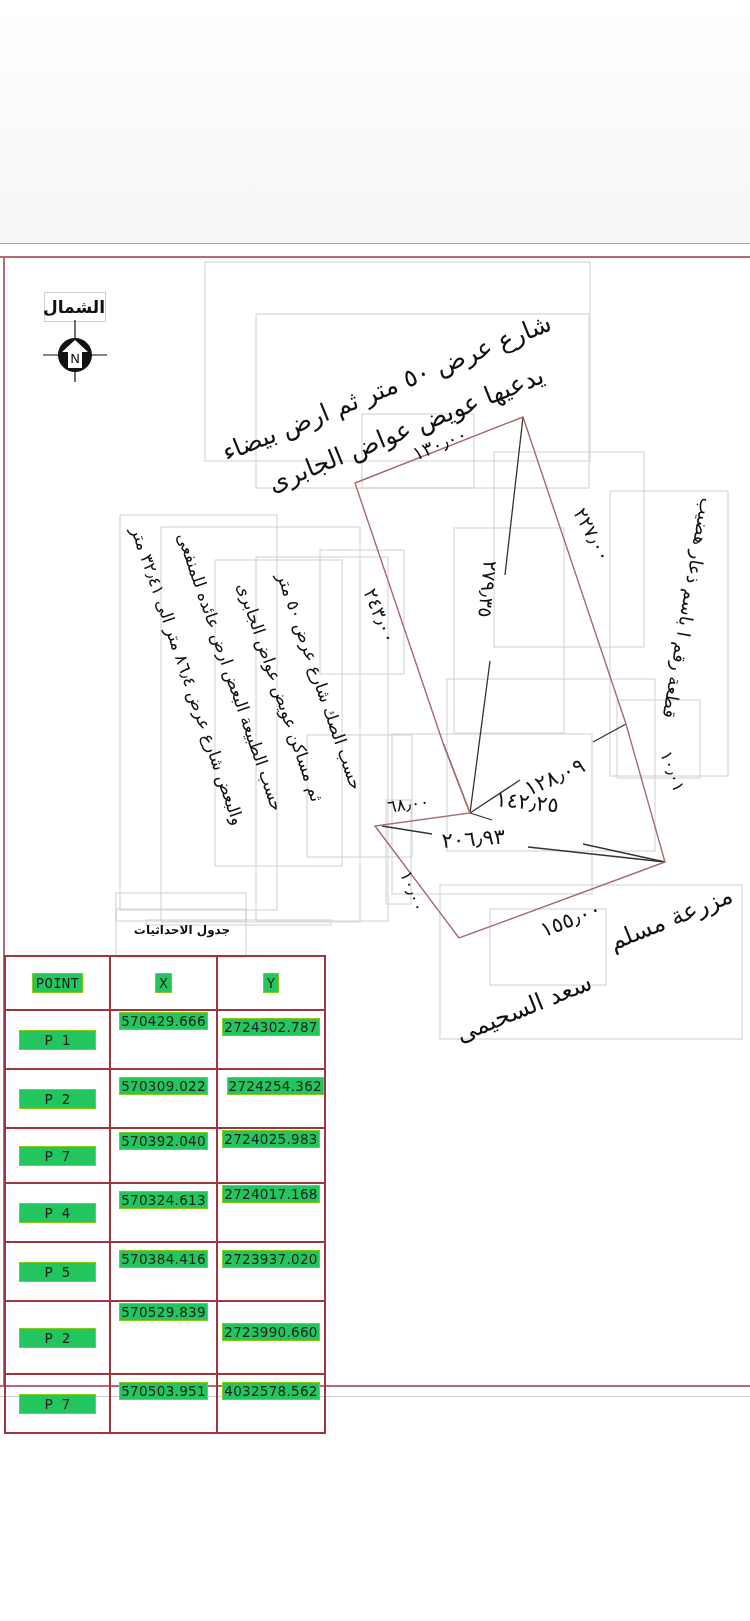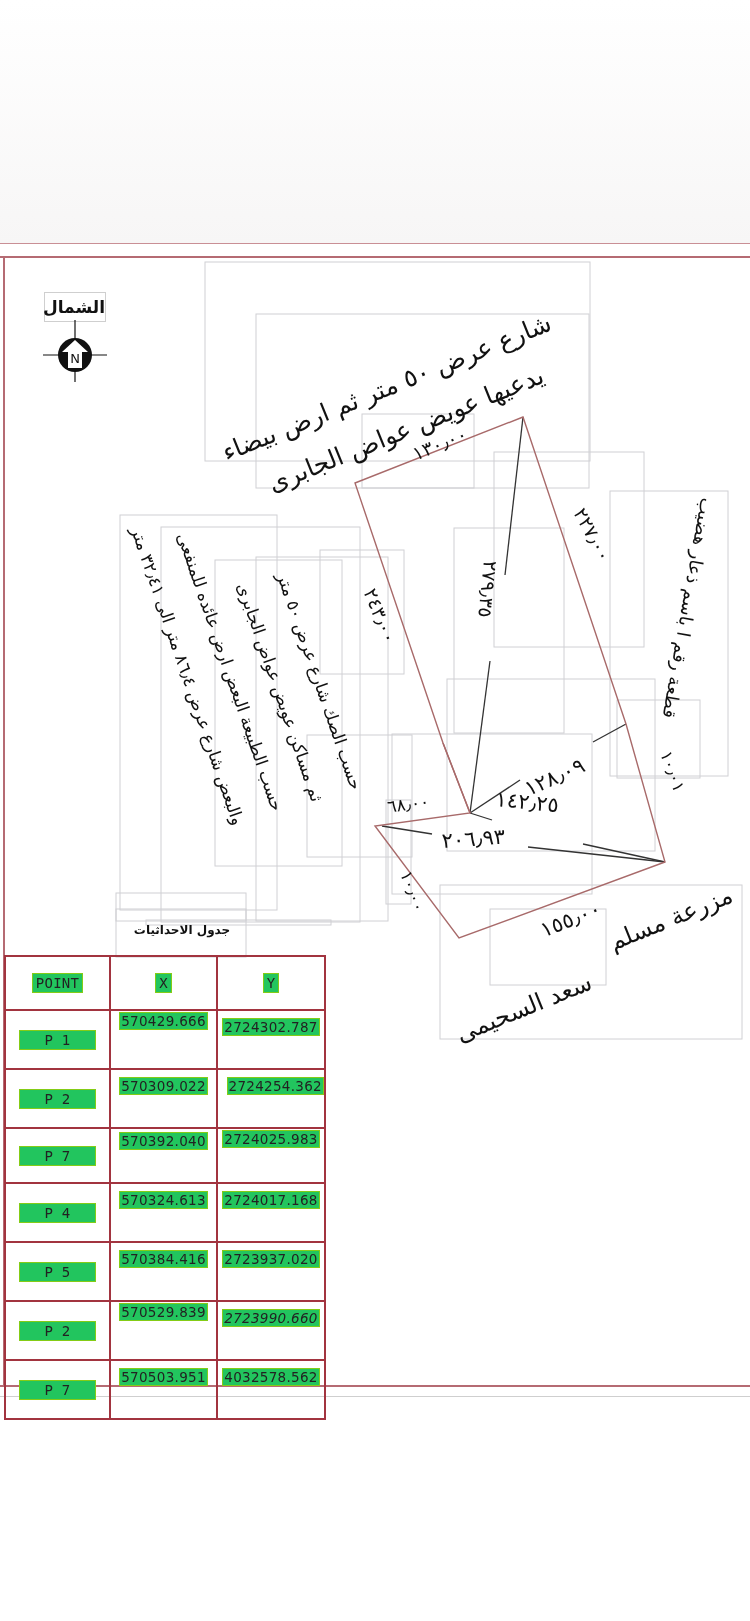--- a/index.html
+++ b/index.html
@@ -161,31 +161,31 @@
     <td style="vertical-align:top;padding-top:6px;text-align:right;"><span class="cellbox num">2724254.362</span></td>
   </tr>
   <tr>
     <td><span class="cellbox pt">P 7</span></td>
     <td style="vertical-align:top;padding-top:2px;"><span class="cellbox num">570392.040</span></td>
     <td style="vertical-align:top;"><span class="cellbox num">2724025.983</span></td>
   </tr>
   <tr>
     <td><span class="cellbox pt">P 4</span></td>
     <td style="vertical-align:top;padding-top:6px;"><span class="cellbox num">570324.613</span></td>
-    <td style="vertical-align:top;padding-top:6px;border-radius:22px;"><span class="cellbox num">2724017.168</span></td>
+    <td style="vertical-align:top;border-radius:22px;"><span class="cellbox num">2724017.168</span></td>
   </tr>
   <tr>
     <td><span class="cellbox pt">P 5</span></td>
     <td style="vertical-align:top;padding-top:6px;"><span class="cellbox num">570384.416</span></td>
     <td style="vertical-align:top;padding-top:6px;"><span class="cellbox num">2723937.020</span></td>
   </tr>
   <tr>
     <td><span class="cellbox pt">P 2</span></td>
     <td style="vertical-align:top;"><span class="cellbox num">570529.839</span></td>
-    <td style="vertical-align:top;padding-top:6px;font-style:italic;"><span class="cellbox num">2723990.660</span></td>
+    <td style="vertical-align:top;padding-top:20px;"><span class="cellbox num">2723990.660</span></td>
   </tr>
   <tr>
     <td><span class="cellbox pt">P 7</span></td>
     <td style="vertical-align:top;padding-top:6px;"><span class="cellbox num">570503.951</span></td>
     <td style="vertical-align:top;padding-top:6px;"><span class="cellbox num">4032578.562</span></td>
   </tr>
 </tbody>
   </table>
 
 </body></html>

